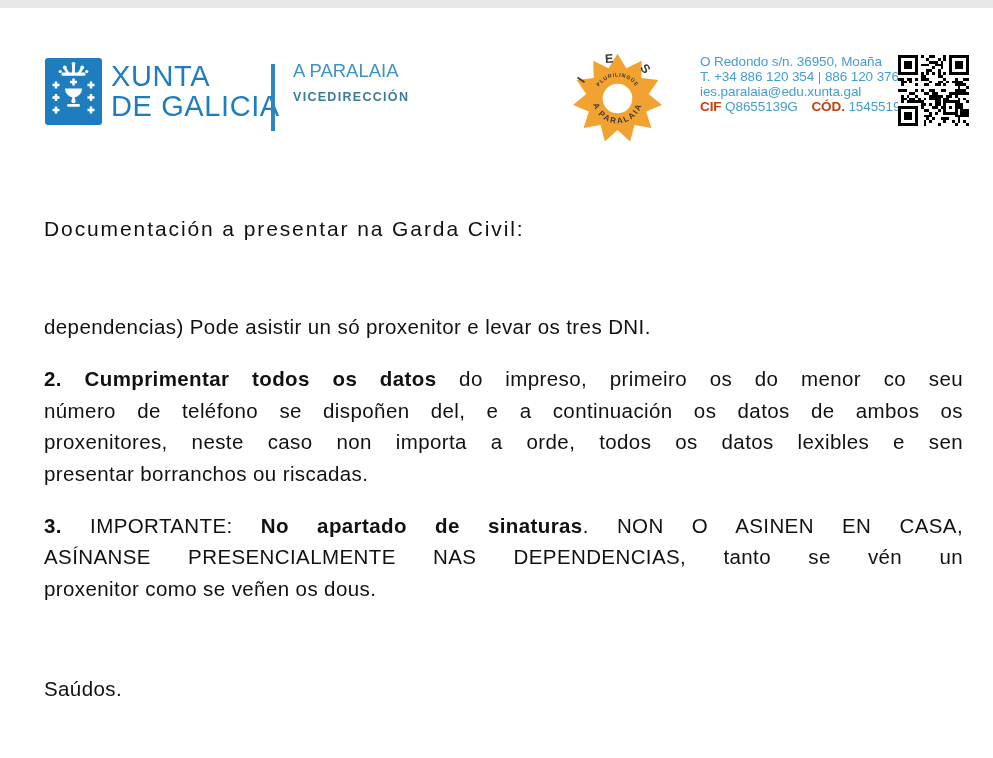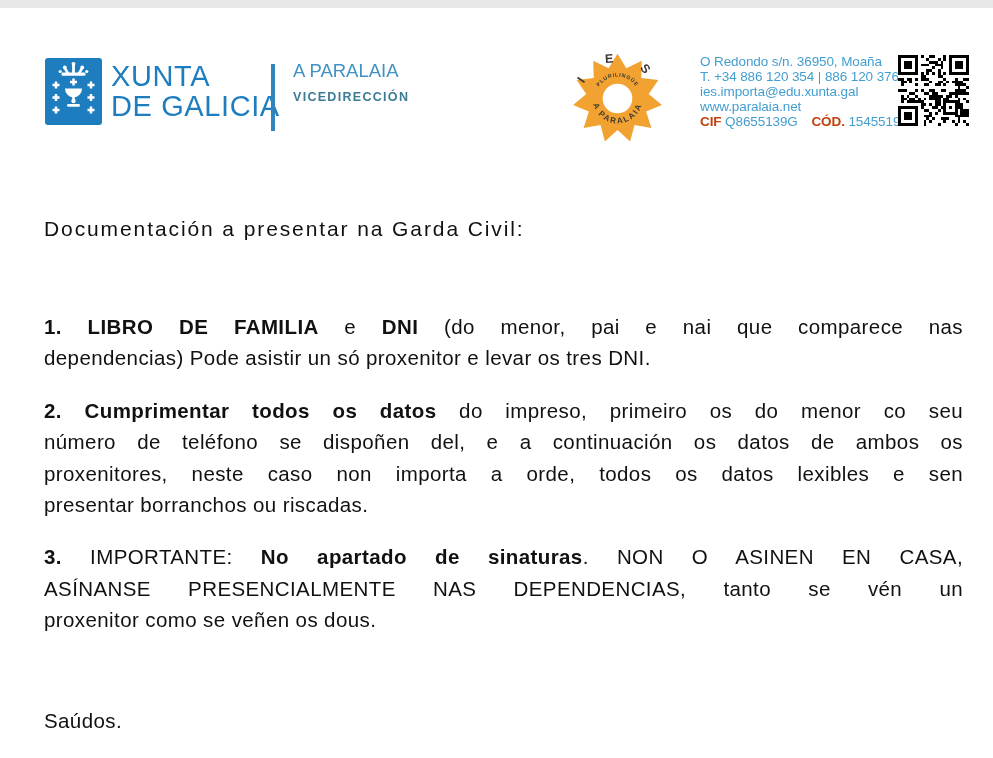--- a/index.html
+++ b/index.html
@@ -111,22 +111,21 @@
       </text>
       <text font-size="8.5" font-weight="bold" letter-spacing="1.8" fill="#3f3a33">
         <textPath href="#arcBot" startOffset="50%" text-anchor="middle">A PARALAIA</textPath>
       </text>
     </svg>
   </div>
 
   <div class="abs contact">
     <div>O Redondo s/n. 36950, Moaña</div>
     <div>T. +34 886 120 354 | 886 120 376</div>
-    <div>ies.importa@edu.xunta.gal</div>
-    <div>www.paralaia.net</div>
+    <div>ies.paralaia@edu.xunta.gal</div>
     <div>
       <span class="dk">CIF</span>
       <span>Q8655139G</span><span class="gap"></span>
       <span class="dk">CÓD.</span>
       <span>15455191</span>
     </div>
   </div>
 
   <div class="abs qr-box">
     <svg id="qr" width="71" height="71" viewBox="0 0 25 25" shape-rendering="crispEdges">
@@ -319,21 +318,20 @@
         <rect x="2" y="20" width="3" height="3" fill="#000"></rect>
         <rect x="16" y="16" width="5" height="5" fill="#000"></rect>
         <rect x="17" y="17" width="3" height="3" fill="#fff"></rect>
         <rect x="18" y="18" width="1" height="1" fill="#000"></rect>
       </svg>
   </div>
 
   <div class="abs doc-body">
     <div class="intro">Documentación a presentar na Garda Civil:</div>
     <div class="para">
-        <div class="line"><span class="b">1. LIBRO DE FAMILIA</span><span> e </span><span class="b">DNI</span><span> (do menor, pai e nai que comparece nas</span></div>
         <div class="line last"><span>dependencias) Pode asistir un só proxenitor e levar os tres DNI.</span></div>
       </div>
     <div class="para">
         <div class="line"><span class="b">2. Cumprimentar todos os datos</span><span> do impreso, primeiro os do menor co seu</span></div>
         <div class="line"><span>número de teléfono se dispoñen del, e a continuación os datos de ambos os</span></div>
         <div class="line"><span>proxenitores, neste caso non importa a orde, todos os datos lexibles e sen</span></div>
         <div class="line last"><span>presentar borranchos ou riscadas.</span></div>
       </div>
     <div class="para">
         <div class="line"><span class="b">3.</span><span> IMPORTANTE: </span><span class="b">No apartado de sinaturas</span><span>. NON O ASINEN EN CASA,</span></div>

